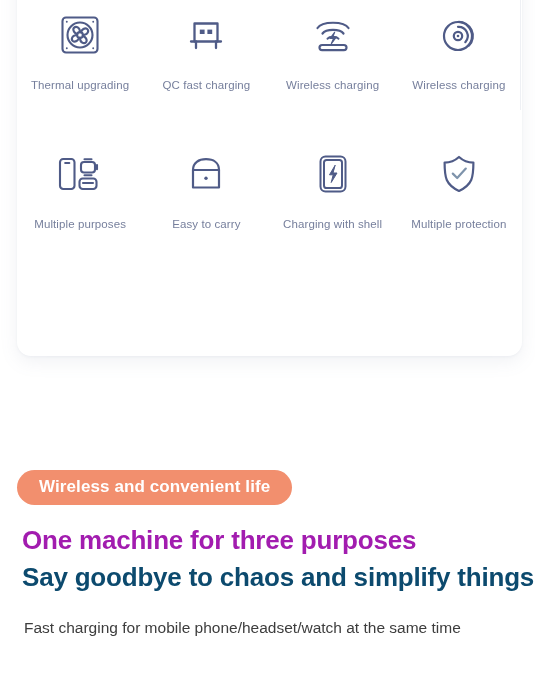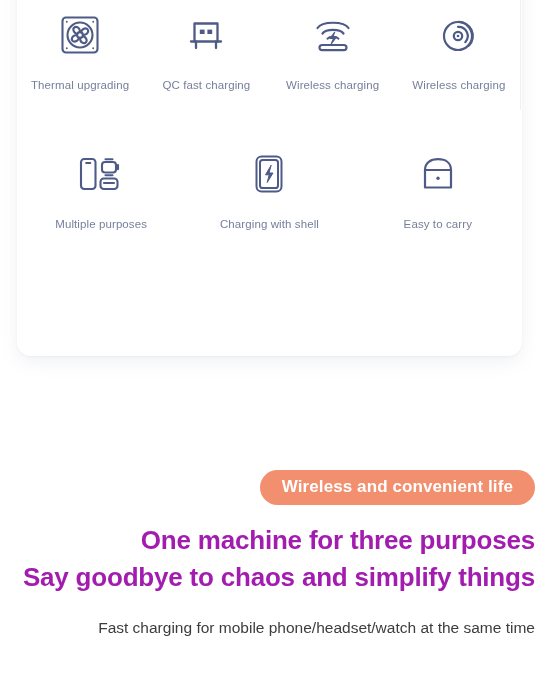--- a/index.html
+++ b/index.html
@@ -72,21 +72,20 @@
     white-space: nowrap;
     letter-spacing: 0.1px;
   }
 
   
   .promo {
     position: absolute;
     left: 0;
     top: 470px;
     width: 535px;
-    text-align: right;
   }
   .promo-pill {
     display: inline-block;
     margin-left: 17px;
     padding: 7px 22px 8px 22px;
     background: #f28f6e;
     color: #ffffff;
     border-radius: 999px;
     font-size: 17px;
     font-weight: 600;
@@ -96,21 +95,21 @@
     margin: 20px 0 0 22px;
     font-size: 26px;
     font-weight: bold;
     color: #a21caf;
     letter-spacing: -0.2px;
   }
   .headline-2 {
     margin: 6px 0 0 22px;
     font-size: 26px;
     font-weight: bold;
-    color: #a21caf;
+    color: #0c4a6e;
     letter-spacing: -0.2px;
     white-space: nowrap;
   }
   .subline {
     margin: 22px 0 12px 24px;
     font-size: 15.5px;
     color: #3d3d3d;
     line-height: 1.62;
   }
 </style>
@@ -198,40 +197,51 @@
             <line x1="41.0" y1="12.0" x2="41.0" y2="16.2"></line>
             <rect x="23.5" y="25.5" width="17.0" height="10.5" rx="3.2"></rect>
             <line x1="27.0" y1="30.0" x2="37.0" y2="30.0"></line>
           </svg>
         </div>
         <div class="icon-label">Multiple purposes</div>
       </div>
 
       <div class="icon-cell">
         <div class="icon-art">
+          <svg width="42" height="42" viewBox="0 0 42 42" fill="none" stroke="#4f5b87" stroke-width="2.2" stroke-linecap="round" stroke-linejoin="round">
+            <path d="M8.0 17.0 L34.0 17.0 L34.0 34.5 L8.0 34.5 Z"></path>
+            <path d="M8.0 17.0 C8.0 9.6 13.8 6.2 21.0 6.2 C28.2 6.2 34.0 9.6 34.0 17.0"></path>
+            <circle cx="21" cy="25.2" r="1.7" fill="#4f5b87" stroke="none"></circle>
+          </svg>
+        </div>
+        <div class="icon-label">Easy to carry</div>
+      </div>
+
+      <div class="icon-cell">
+        <div class="icon-art">
           <svg width="42" height="42" viewBox="0 0 42 42" fill="none" stroke="#4f5b87" stroke-width="2.0" stroke-linecap="round" stroke-linejoin="round">
             <rect x="8.5" y="3.5" width="25" height="35" rx="5.0"></rect>
             <rect x="12.0" y="7.0" width="18" height="28" rx="2.6"></rect>
             <path d="M23.0 12.5 L17.5 21.8 L21.2 21.8 L19.2 29.5 L25.0 20.0 L21.3 20.0 Z" fill="#4f5b87" stroke="#4f5b87" stroke-width="1.0"></path>
           </svg>
         </div>
         <div class="icon-label">Charging with shell</div>
       </div>
 
       <div class="icon-cell">
         <div class="icon-art">
           <svg width="42" height="42" viewBox="0 0 42 42" fill="none" stroke="#4f5b87" stroke-width="2.2" stroke-linecap="round" stroke-linejoin="round">
-            <path d="M8.0 17.0 L34.0 17.0 L34.0 34.5 L8.0 34.5 Z"></path>
-            <path d="M8.0 17.0 C8.0 9.6 13.8 6.2 21.0 6.2 C28.2 6.2 34.0 9.6 34.0 17.0"></path>
-            <circle cx="21" cy="25.2" r="1.7" fill="#4f5b87" stroke="none"></circle>
-          </svg>
-        </div>
-        <div class="icon-label">Easy to carry</div>
-      </div>
-
+            <path d="M21 4.0 C25.6 8.2 31.2 9.6 35.4 9.6 C35.4 9.6 35.4 22.0 33.2 27.0
+                     C31.0 32.0 25.2 36.0 21 38.0 C16.8 36.0 11.0 32.0 8.8 27.0
+                     C6.6 22.0 6.6 9.6 6.6 9.6 C10.8 9.6 16.4 8.2 21 4.0 Z"></path>
+            <path d="M14.8 20.6 L19.2 25.0 L27.8 15.6" stroke="#7e93ab" stroke-width="2.2"></path>
+          </svg>
+        </div>
+        <div class="icon-label">Multiple protection</div>
+      </div>
 
     </div>
   </div>
 </div>
 
 <div class="promo">
   <div class="promo-pill">Wireless and convenient life</div>
 
   <div class="headline-1">One machine for three purposes</div>
 

